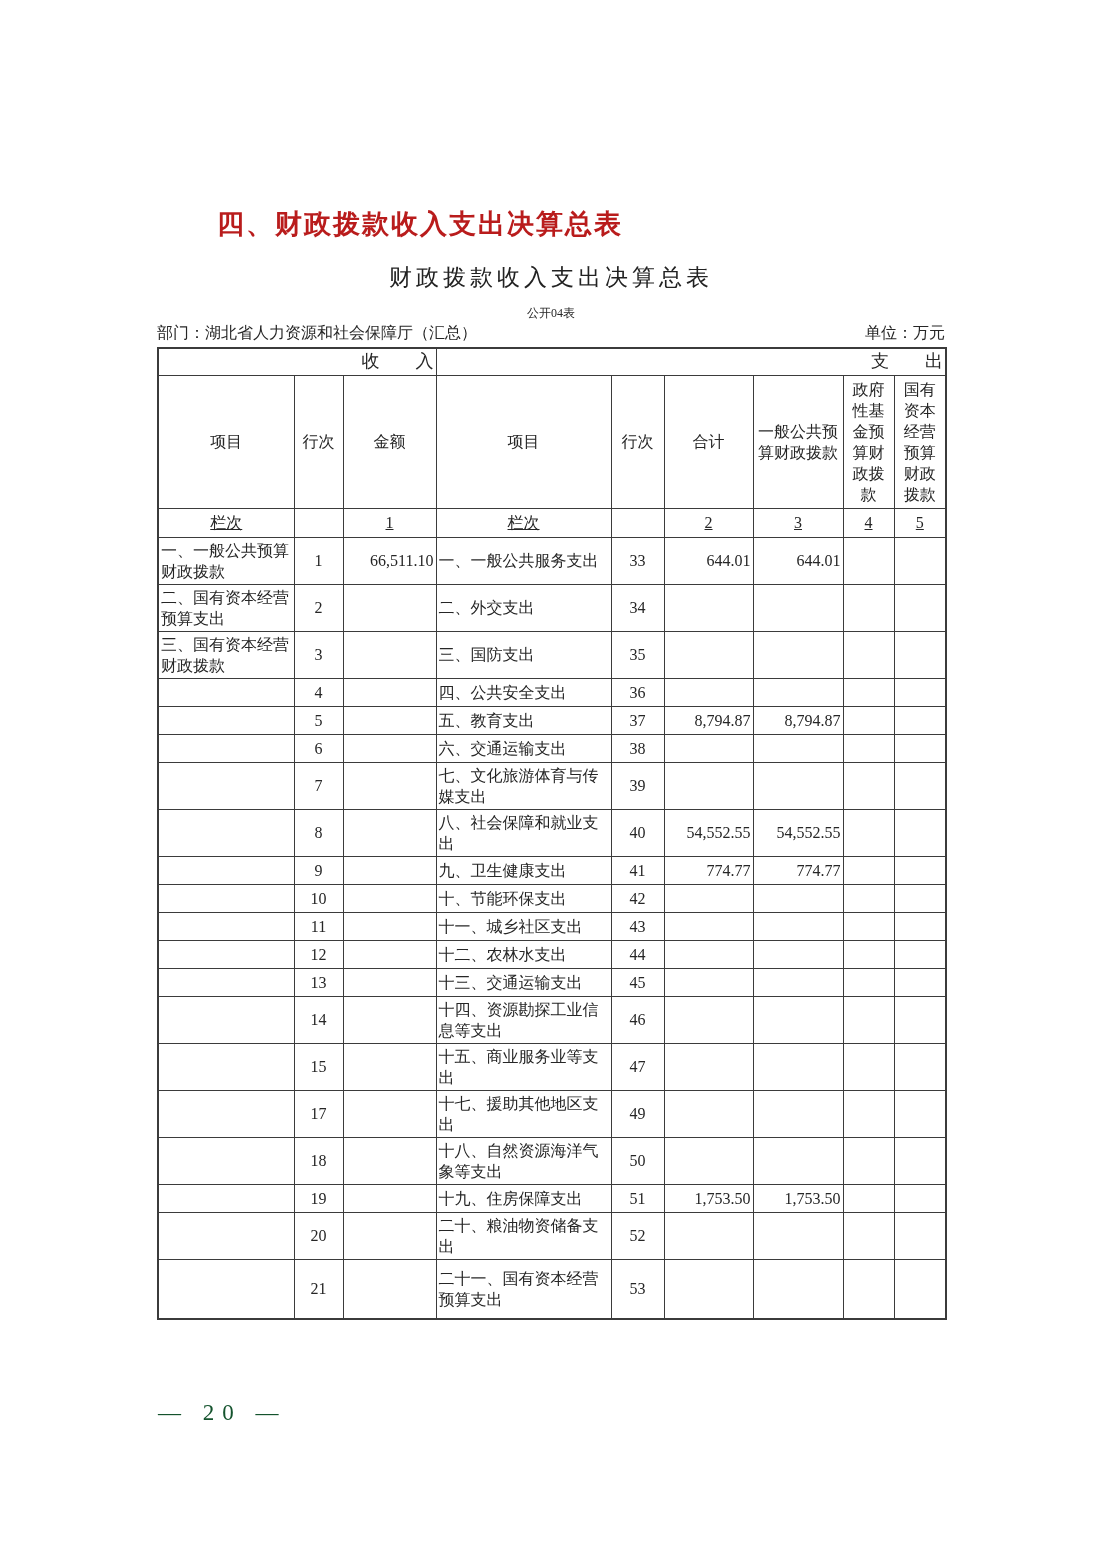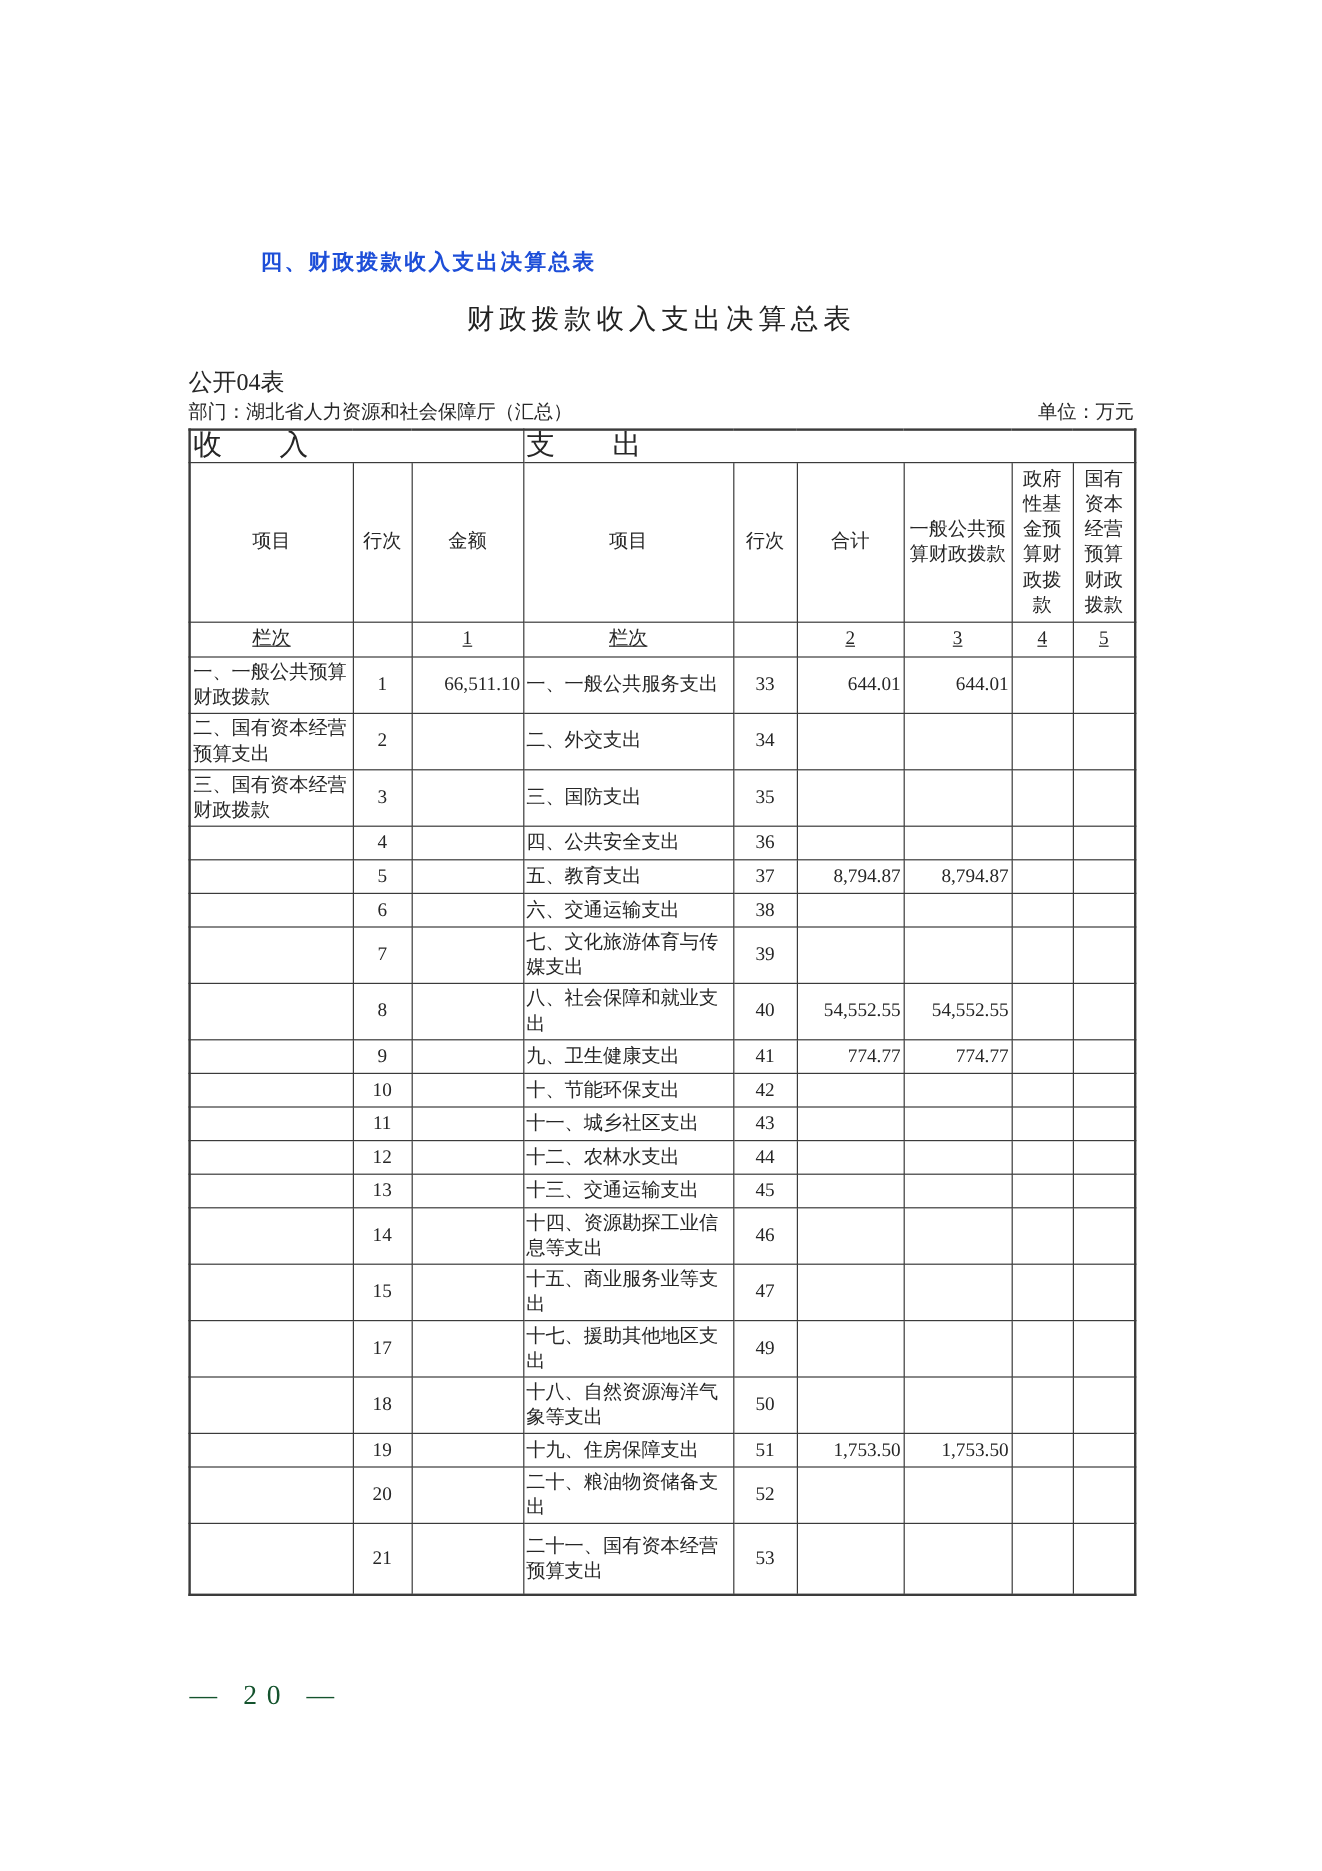--- a/index.html
+++ b/index.html
@@ -9,36 +9,36 @@
     width:1102px; height:1559px;
     background:#ffffff;
     color:#262626;
     font-family:"Liberation Serif","DejaVu Serif",serif;
     padding:206px 157px 0 157px;
     overflow:hidden;
   }
   .section-title {
     font-family:"Liberation Sans","DejaVu Sans",sans-serif;
     font-weight:bold;
-    font-size:18px;
+    font-size:27px;
     letter-spacing:2px;
     padding-left:60px;
-    color:#1d4ed8;
+    color:#b91c1c;
   }
   .table-title {
     margin-top:20px;
     text-align:center;
     font-size:23px;
     letter-spacing:4px;
     color:#222222;
   }
   .code-line {
-    margin-top:24px;
-    text-align:left;
-    font-size:20px;
+    margin-top:12px;
+    text-align:center;
+    font-size:12px;
   }
   .meta-line {
     display:flex;
     justify-content:space-between;
     font-size:16px;
     margin-top:1px;
     margin-bottom:3px;
   }
   table.fiscal {
     border-collapse:collapse;
@@ -49,21 +49,21 @@
   table.fiscal th, table.fiscal td {
     border:1px solid #3b3b3b;
     font-weight:normal;
     font-size:16px;
     line-height:21px;
     vertical-align:middle;
     padding:2px;
     overflow:hidden;
     word-break:break-all;
   }
-  tr.group-row th { height:27px; font-size:24px; text-align:left; }
+  tr.group-row th { height:27px; font-size:18px; text-align:right; }
   tr.colhead-row th { height:133px; text-align:center; }
   tr.colhead-row th.narrow { padding:0 8px; }
   tr.index-row td { height:29px; text-align:center;text-decoration:underline; }
   tbody td { height:28px; }
   td.c-item { text-align:left; padding:2px 3px; }
   td.c-line { text-align:center; }
   td.c-num  { text-align:right; padding-right:2px; }
   tbody tr:nth-child(19) td { height:36px;margin-left:24px; }
   tbody tr:nth-child(20) td { height:60px; }
   tbody tr:nth-child(21) td { height:56px; }

